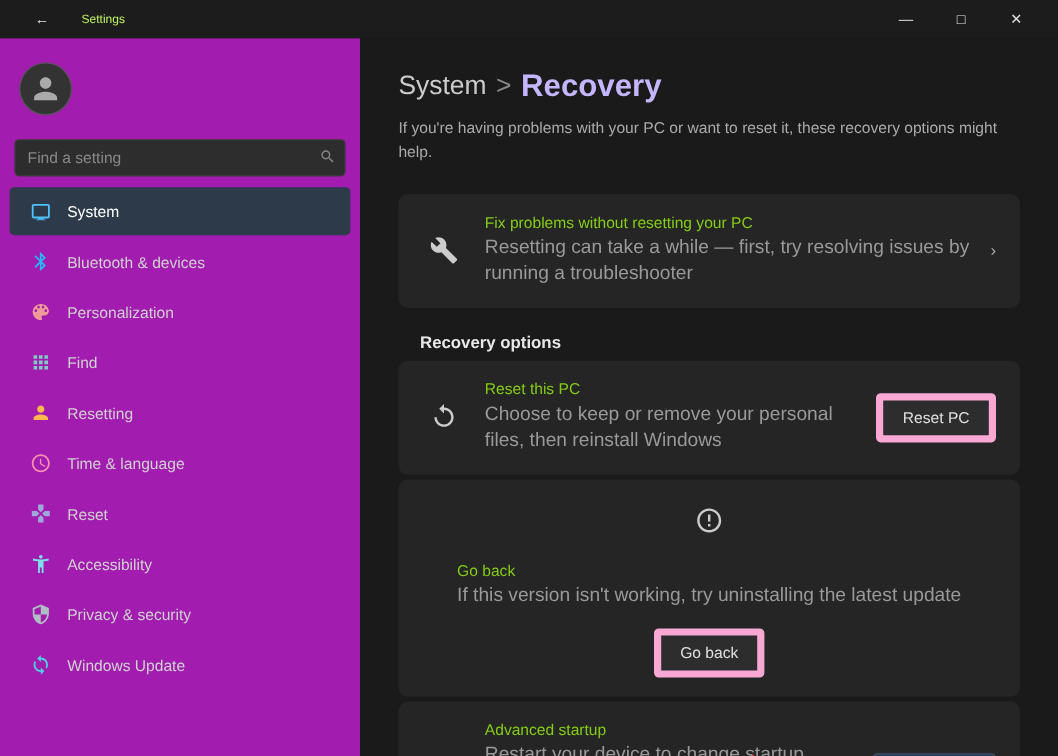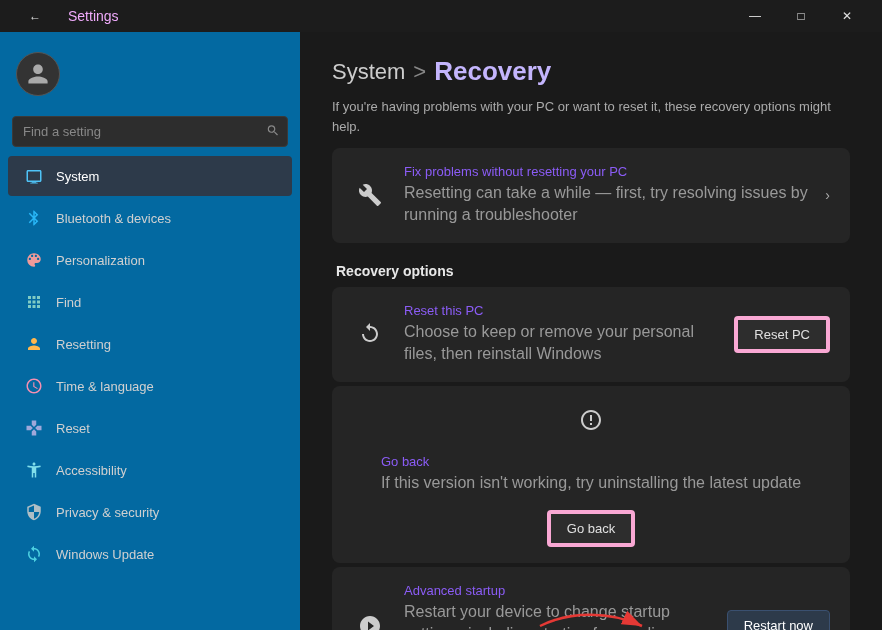--- a/index.html
+++ b/index.html
@@ -46,21 +46,21 @@
 
     
     .app-layout {
       display: flex;
       height: 598px;
     }
 
     
     .sidebar {
       width: 300px;
-      background: #0369a1;
+      background: #a21caf;
       display: flex;
       flex-direction: column;
       padding: 8px 0;
       flex-shrink: 0;
     }
 
     .user-section {
       display: flex;
       align-items: center;
       gap: 12px;
@@ -158,21 +158,21 @@
       font-size: 22px;
       color: #ccc;
       font-weight: 300;
     }
     .breadcrumb-arrow { font-size: 22px; color: #888; }
     .breadcrumb-current { font-size: 26px; font-weight: 600; color: #c4b5fd; }
 
     .page-description {
       color: #aaa;
       font-size: 13px;
-      margin-bottom: 12px;
+      margin-bottom: 26px;
       line-height: 1.5;
       max-width: 560px;
     }
 
     
     .card {
       background: #252525;
       border-radius: 8px;
       margin-bottom: 4px;
       padding: 16px 20px;
@@ -184,38 +184,38 @@
       width: 36px;
       height: 36px;
       display: flex;
       align-items: center;
       justify-content: center;
       flex-shrink: 0;
       color: #ccc;
       font-size: 20px;
     }
     .card-text { flex: 1; }
-    .card-title { font-size: 13px; font-weight: 500; color: #8b5cf6; margin-bottom: 3px; }
+    .card-title { font-size: 13px; font-weight: 500; color: #84cc16; margin-bottom: 3px; }
     .card-desc { font-size: 16px; color: #999; line-height: 1.4; }
     .card-action {
       display: flex;
       align-items: center;
     }
     .card-chevron { color: #aaa; font-size: 14px; }
 
     .section-title {
       font-size: 14px;
       font-weight: 600;
       color: #e8e8e8;
-      margin: 20px 0 8px 4px;
+      margin: 20px 0 8px 18px;
     }
 
     .action-btn {
       background: #2d2d2d;
-      border: 4px solid #f9a8d4;
+      border: 6px solid #f9a8d4;
       color: #e0e0e0;
       padding: 7px 16px;
       border-radius: 4px;
       cursor: pointer;
       font-size: 13px;
       white-space: nowrap;
     }
 
     .action-btn-accent {
       background: #2d3a4a;
@@ -248,21 +248,21 @@
     }
   </style>
 </head>
 <body>
 
 <div class="title-bar">
   <div class="title-bar-left">
     <button class="title-bar-btn">
       <span>←</span>
     </button>
-    <span style="font-size:14px;color:#f0abfc;">Settings</span>
+    <span style="font-size:10px;color:#bef264;">Settings</span>
   </div>
   <div class="title-bar-controls">
     <button class="title-bar-btn">—</button>
     <button class="title-bar-btn">□</button>
     <button class="title-bar-btn close">✕</button>
   </div>
 </div>
 
 <div class="app-layout">
 

